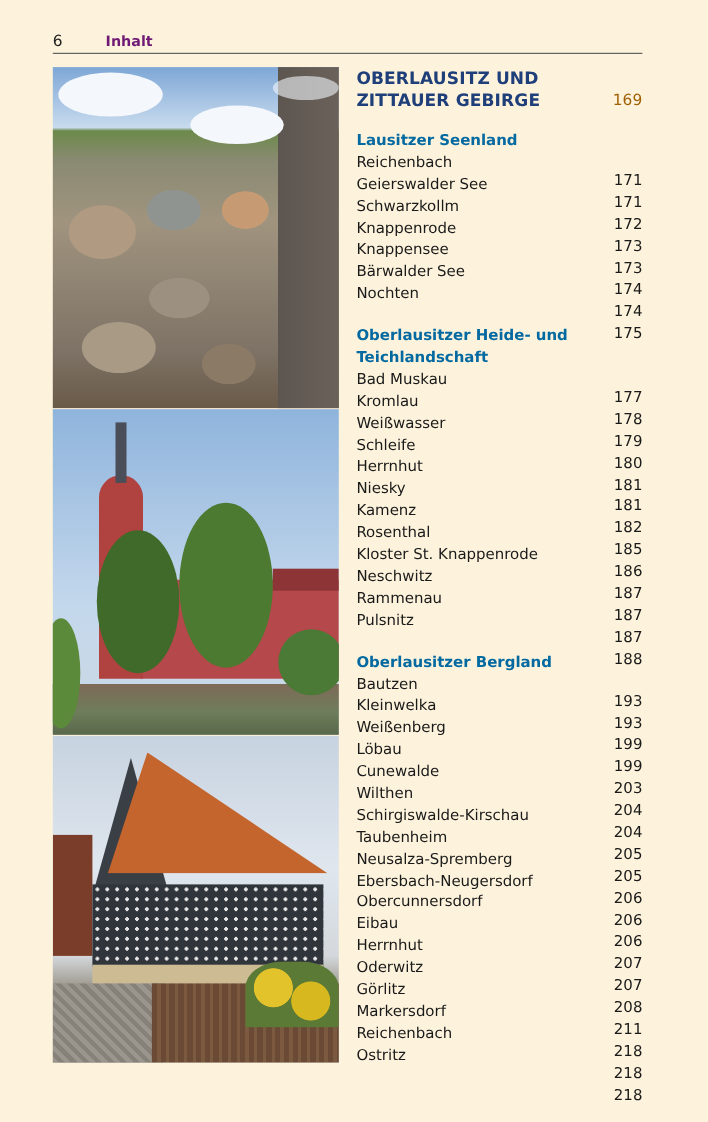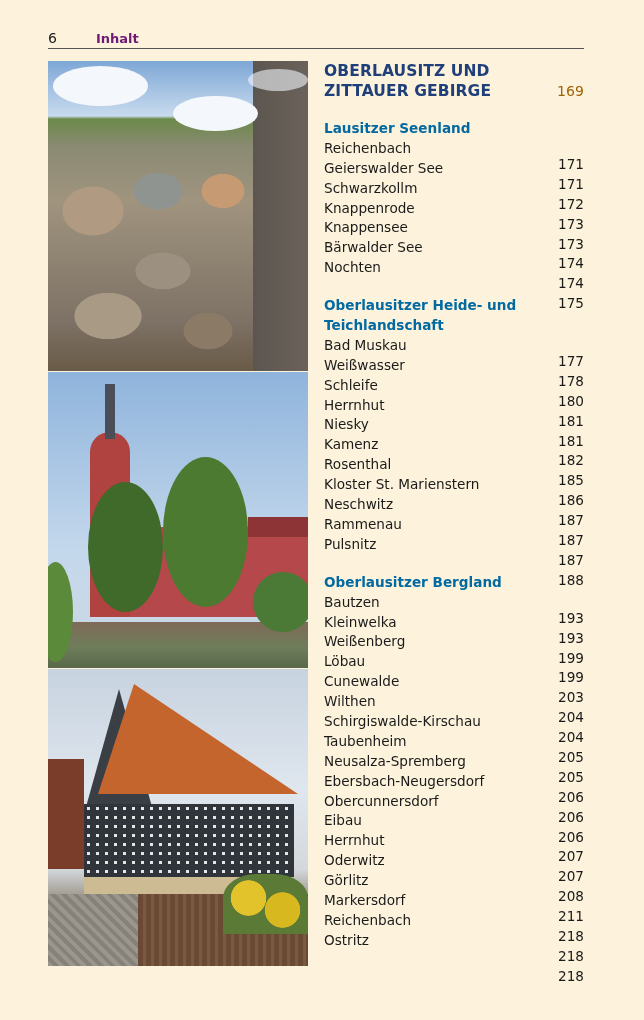--- a/index.html
+++ b/index.html
@@ -216,20 +216,24 @@
   <div class="section">
     <div class="row head head2">
       <span class="name">Oberlausitzer Heide- und Teichlandschaft</span>
       <span class="pg">177</span>
     </div>
     <div class="row">
         <span class="name">Bad Muskau</span>
         <span class="pg">178</span>
       </div>
     <div class="row">
+        <span class="name">Kromlau</span>
+        <span class="pg">179</span>
+      </div>
+    <div class="row">
         <span class="name">Weißwasser</span>
         <span class="pg">180</span>
       </div>
     <div class="row">
         <span class="name">Schleife</span>
         <span class="pg">181</span>
       </div>
     <div class="row">
         <span class="name">Herrnhut</span>
         <span class="pg">181</span>
@@ -240,21 +244,21 @@
       </div>
     <div class="row">
         <span class="name">Kamenz</span>
         <span class="pg">185</span>
       </div>
     <div class="row">
         <span class="name">Rosenthal</span>
         <span class="pg">186</span>
       </div>
     <div class="row">
-        <span class="name">Kloster St. Marienstern</span>
+        <span class="name">Kloster St. Knappenrode</span>
         <span class="pg">187</span>
       </div>
     <div class="row">
         <span class="name">Neschwitz</span>
         <span class="pg">187</span>
       </div>
     <div class="row">
         <span class="name">Rammenau</span>
         <span class="pg">187</span>
       </div>

